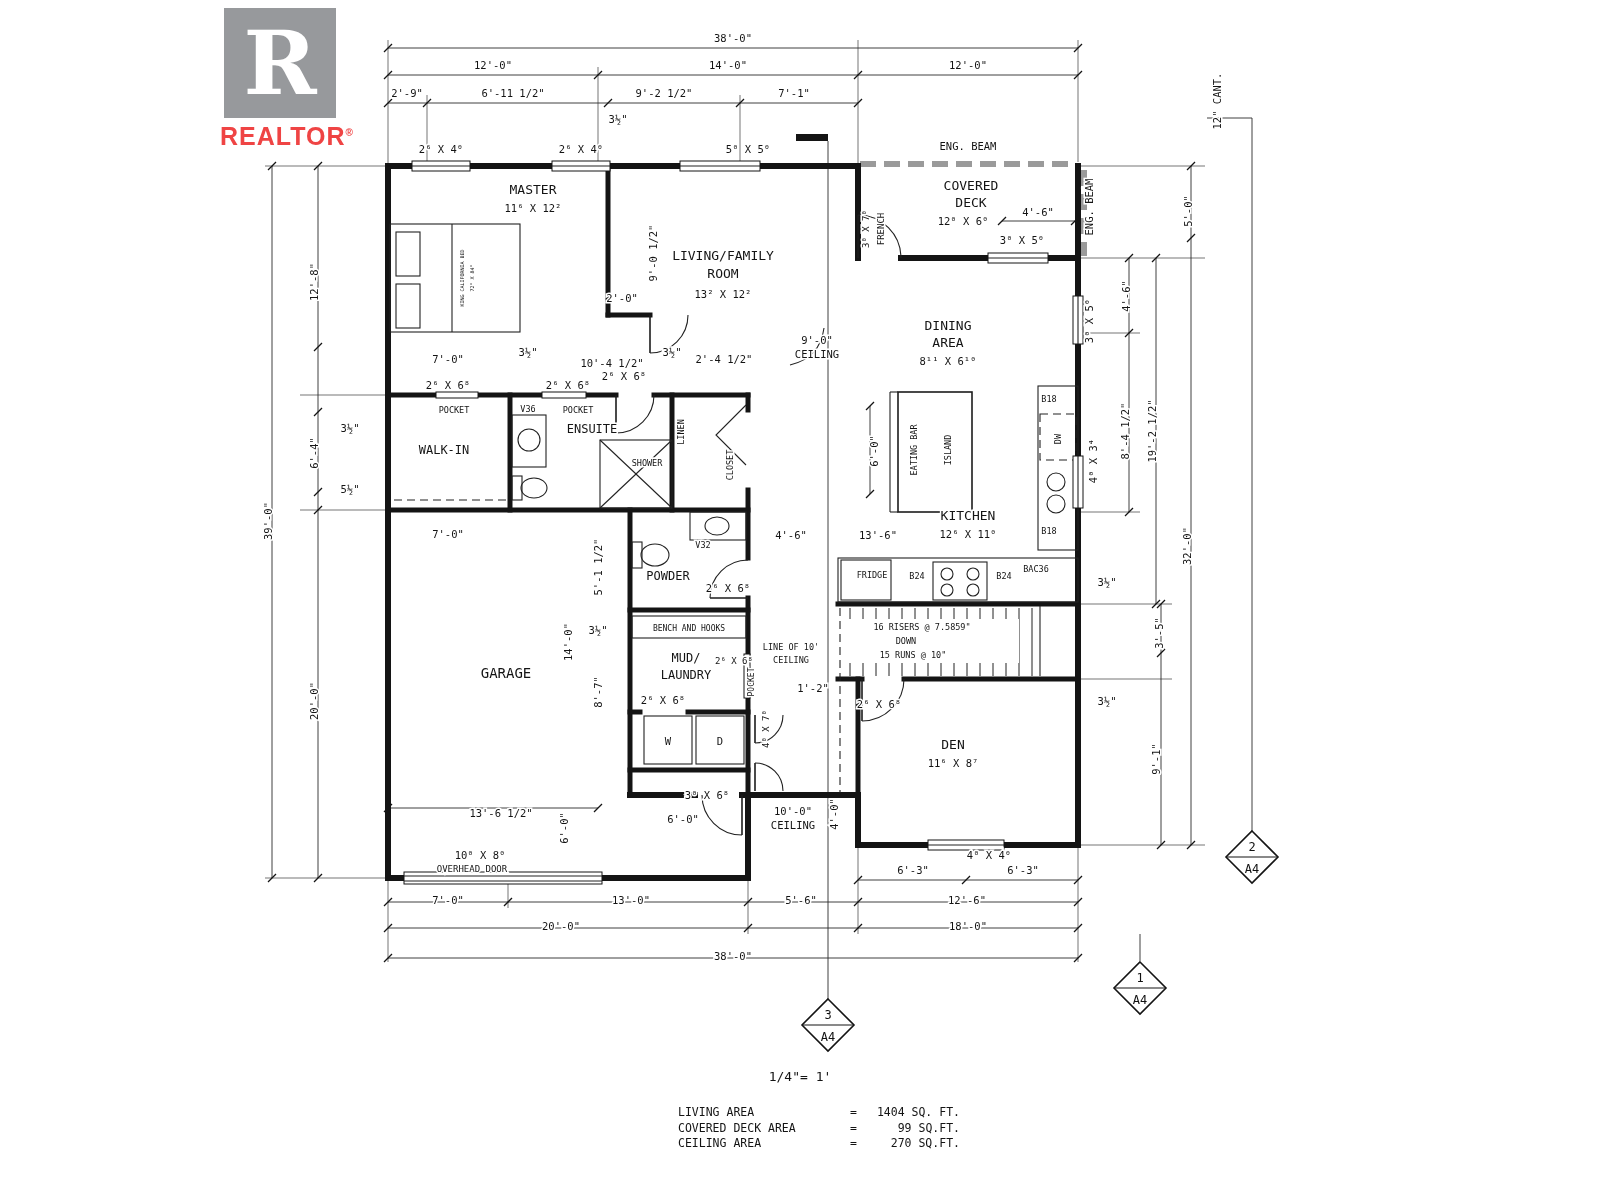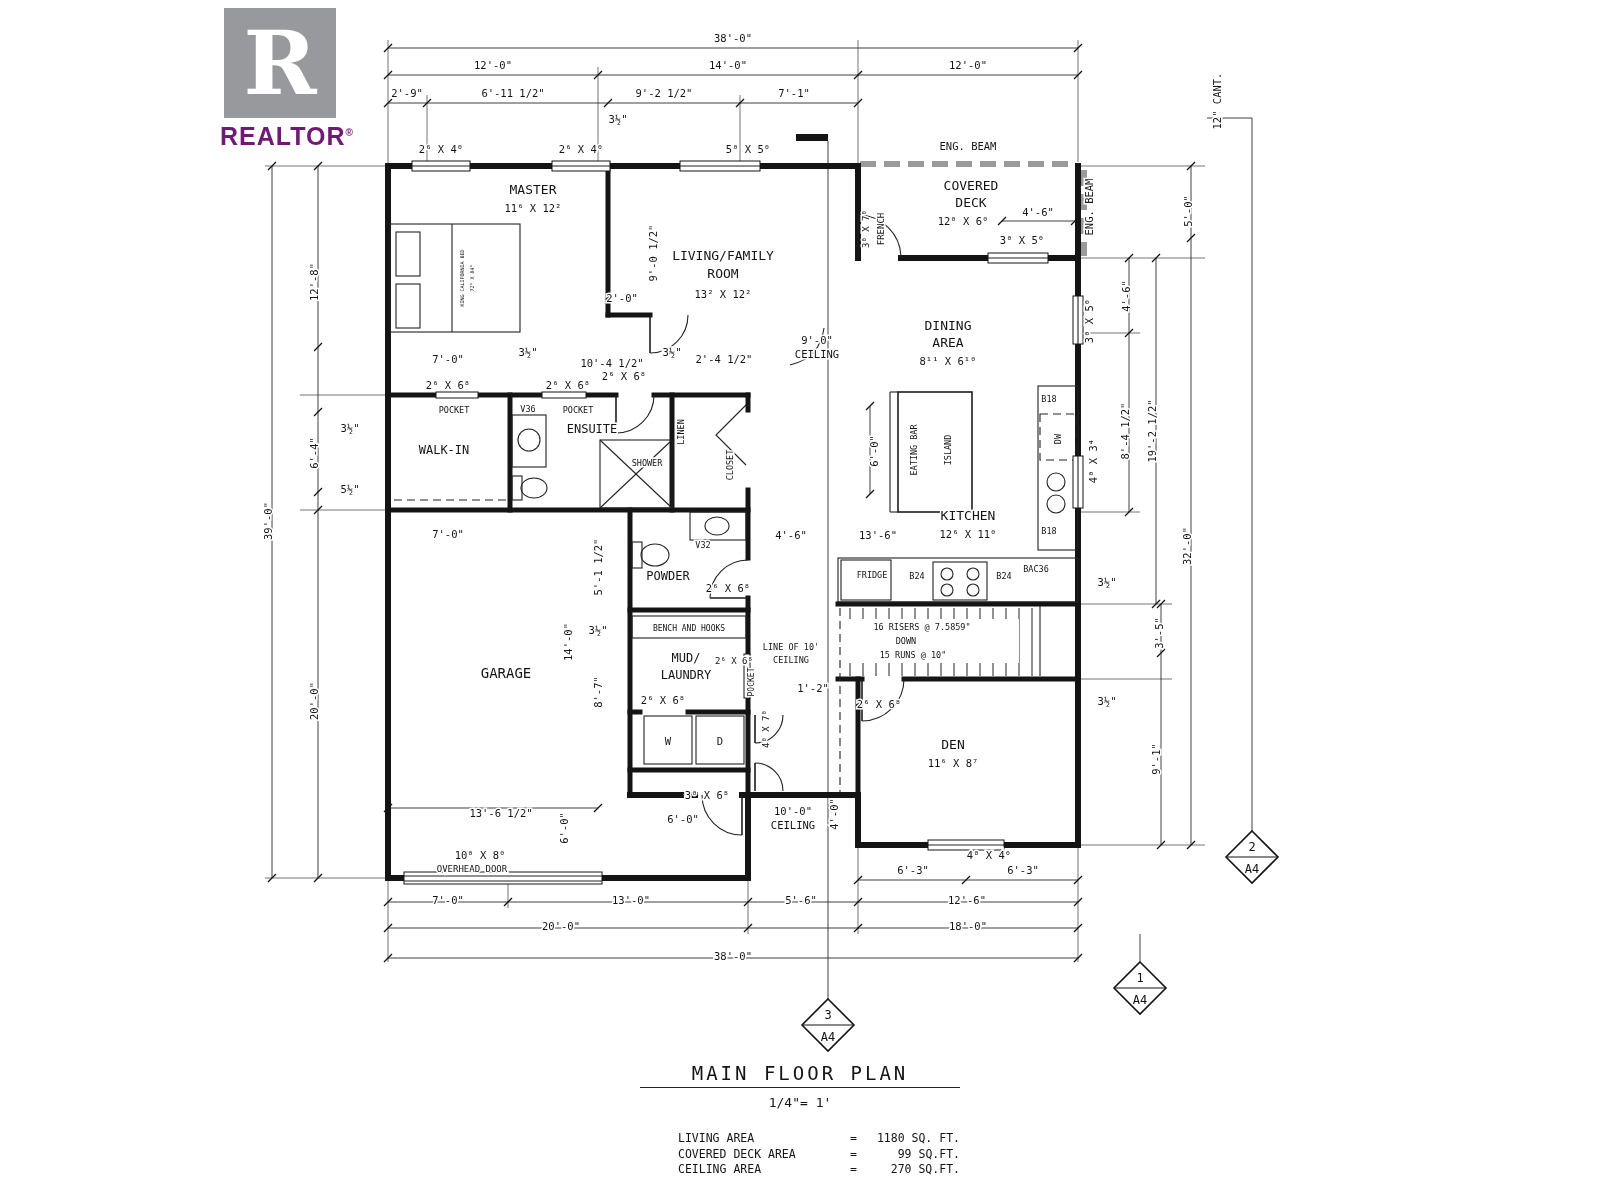--- a/index.html
+++ b/index.html
@@ -25,21 +25,21 @@
   .marker line{stroke:#141414;stroke-width:1.2;}
   .marker text{font-size:12px;text-anchor:middle;fill:#111;
        font-family:"DejaVu Sans Mono",monospace;}
 
   
   .logo{position:absolute;left:220px;top:8px;width:120px;text-align:center;}
   .logo-box{width:112px;height:110px;background:#97999c;margin:0 auto;
        display:flex;align-items:center;justify-content:center;}
   .logo-box span{color:#fff;font-family:"DejaVu Serif",serif;font-weight:bold;
        font-size:88px;line-height:1;}
-  .logo-word{color:#701a75;font-family:"Liberation Sans",sans-serif;font-weight:bold;
+  .logo-word{color:#ef4444;font-family:"Liberation Sans",sans-serif;font-weight:bold;
        font-size:25px;letter-spacing:1px;margin-top:4px;}
   .logo-word sup{font-size:10px;}
 
   
   .titleblock{position:absolute;left:640px;top:1062px;width:320px;}
   .tb-title{font-size:19px;letter-spacing:3px;text-align:center;
        border-bottom:1.6px solid #222;padding-bottom:3px;}
   .tb-scale{text-align:center;font-size:13px;margin-top:7px;}
   .tb-areas{margin-top:21px;font-size:11.5px;padding-left:38px;}
   .tb-row{display:grid;grid-template-columns:172px 18px 92px;line-height:1.35;}
@@ -510,27 +510,26 @@
 <div class="logo">
   <div class="logo-box">
     <span>R</span>
   </div>
   <div class="logo-word">
     <span>REALTOR</span><sup>®</sup>
   </div>
 </div>
 
 <div class="titleblock">
-  <div class="tb-title">MAIN FLOOR PLAN</div>
   <div class="tb-scale">1/4"= 1'</div>
   <div class="tb-areas">
     <div class="tb-row">
       <span class="tb-label">LIVING AREA</span>
       <span class="tb-eq">=</span>
-      <span class="tb-val">1180 SQ. FT.</span>
+      <span class="tb-val">1404 SQ. FT.</span>
     </div>
     <div class="tb-row">
       <span class="tb-label">COVERED DECK AREA</span>
       <span class="tb-eq">=</span>
       <span class="tb-val">99 SQ.FT.</span>
     </div>
     <div class="tb-row">
       <span class="tb-label">CEILING AREA</span>
       <span class="tb-eq">=</span>
       <span class="tb-val">270 SQ.FT.</span>

